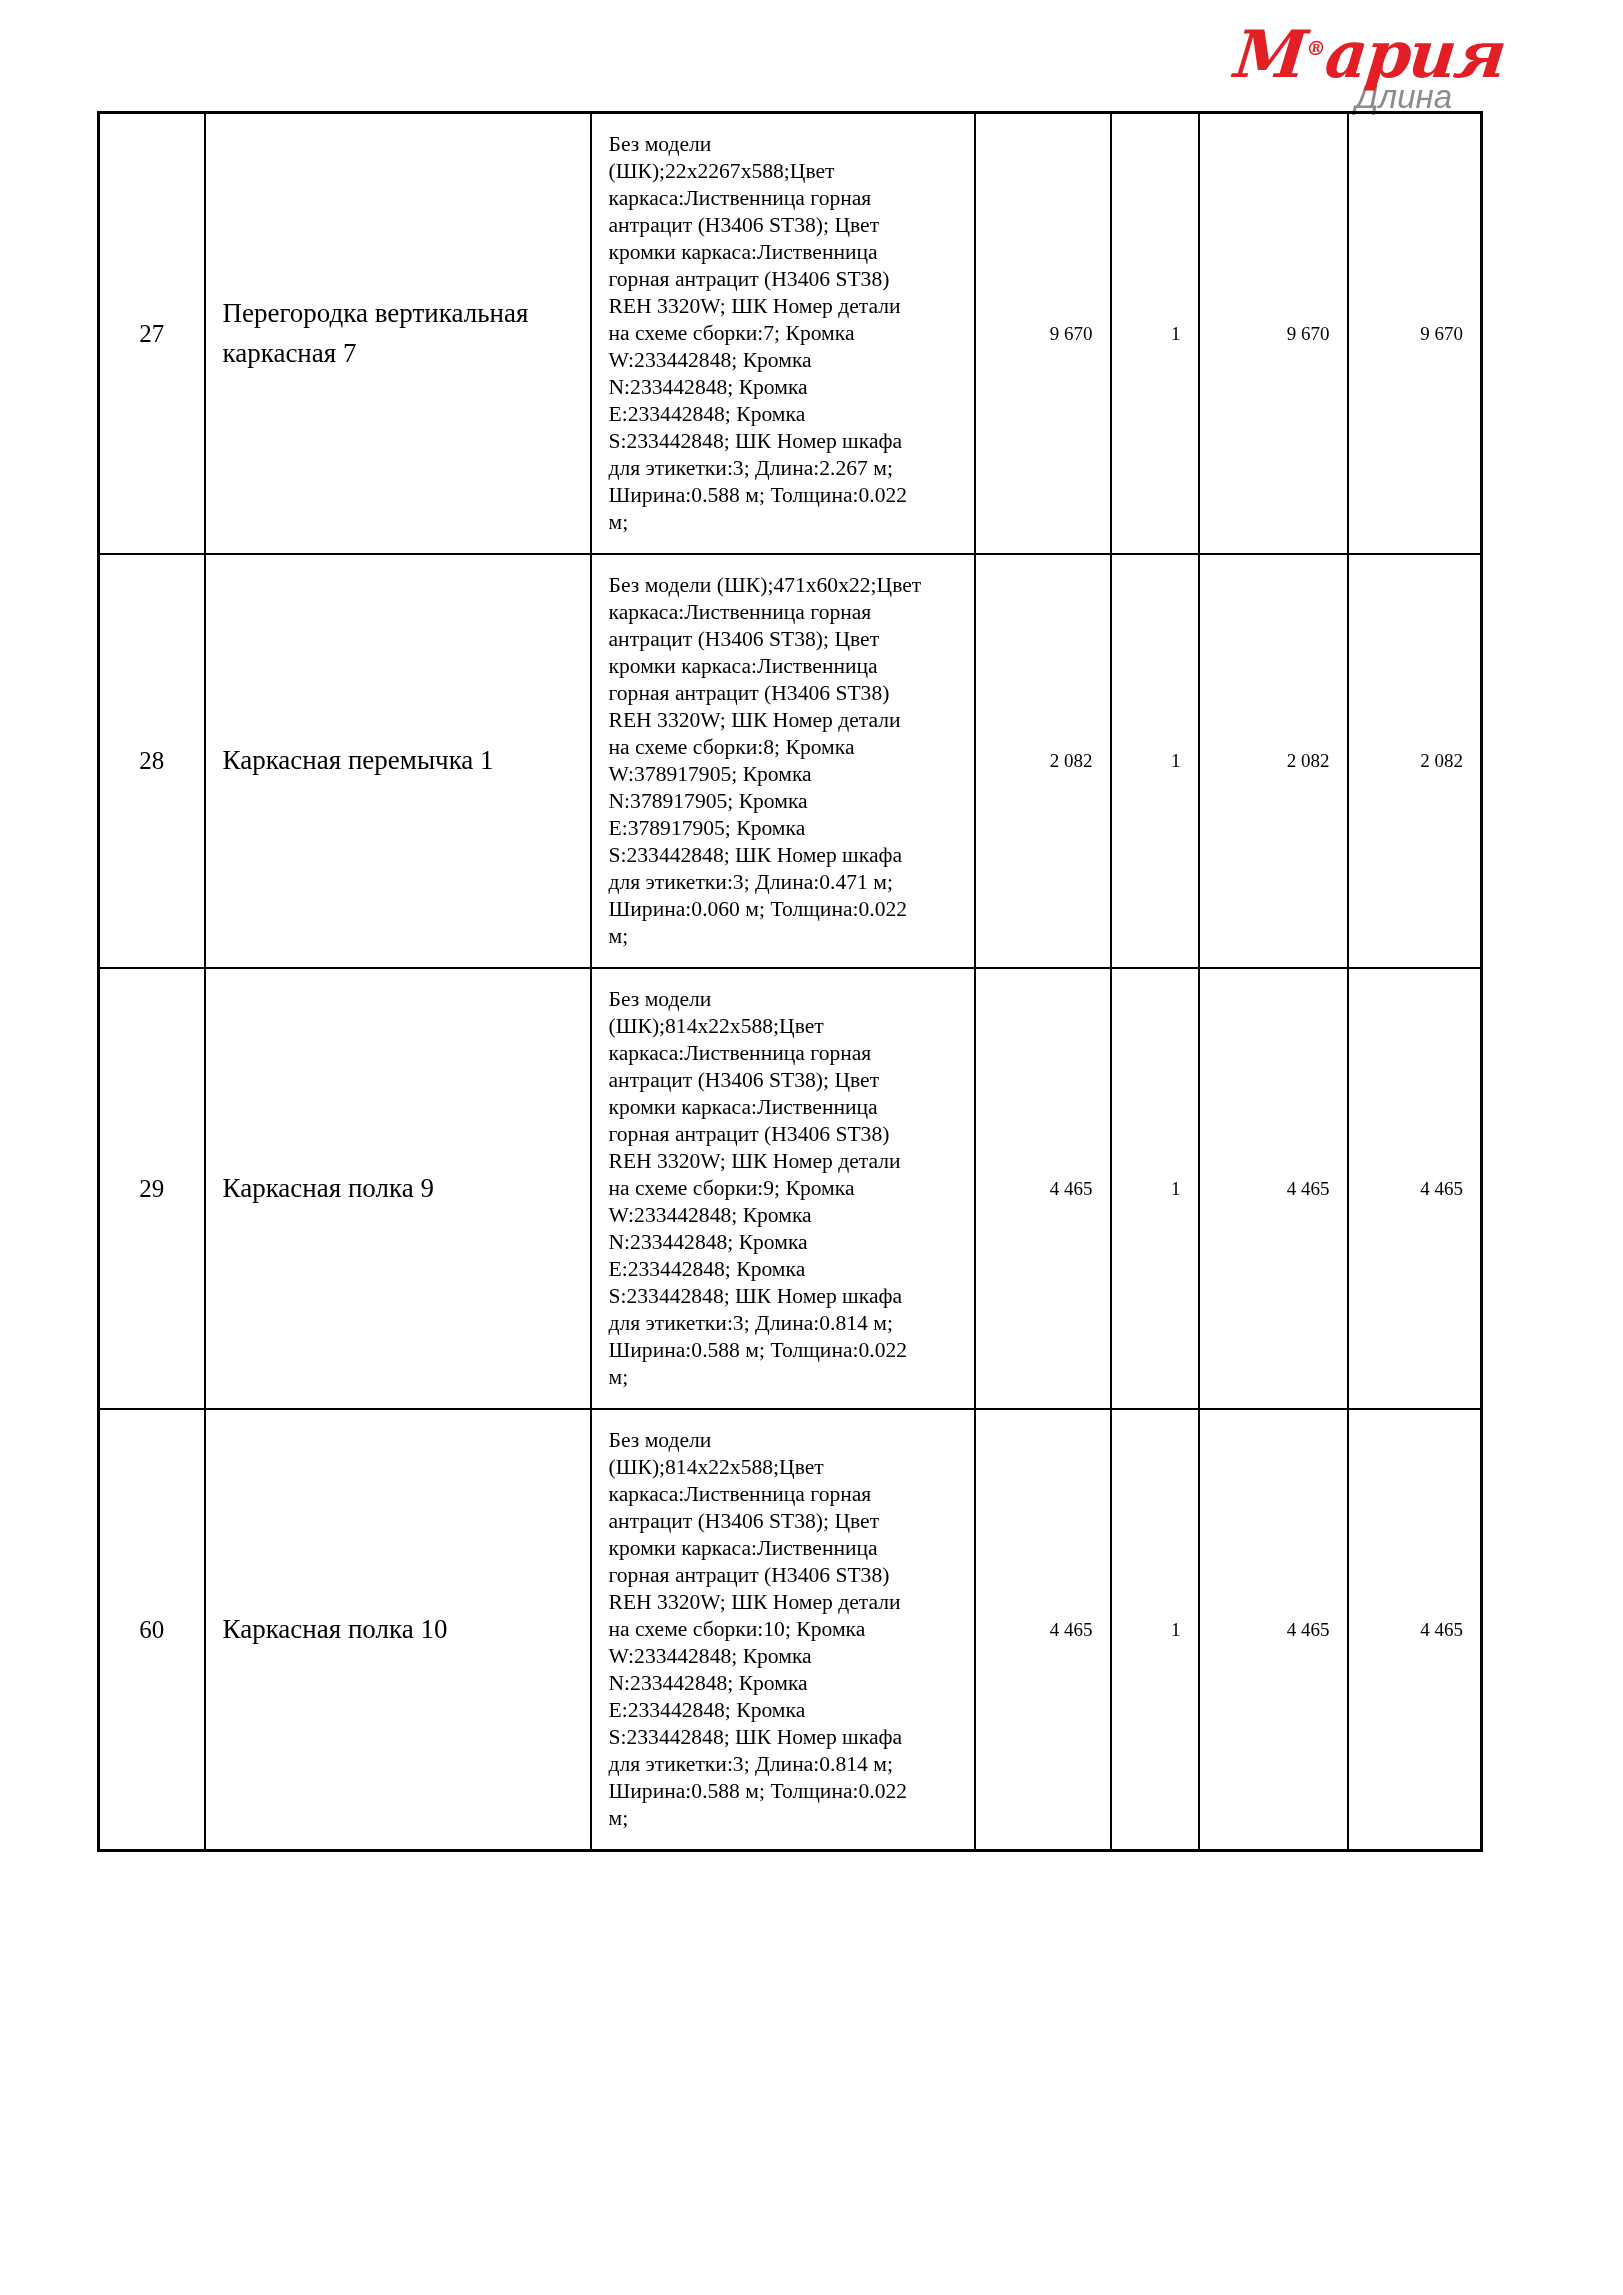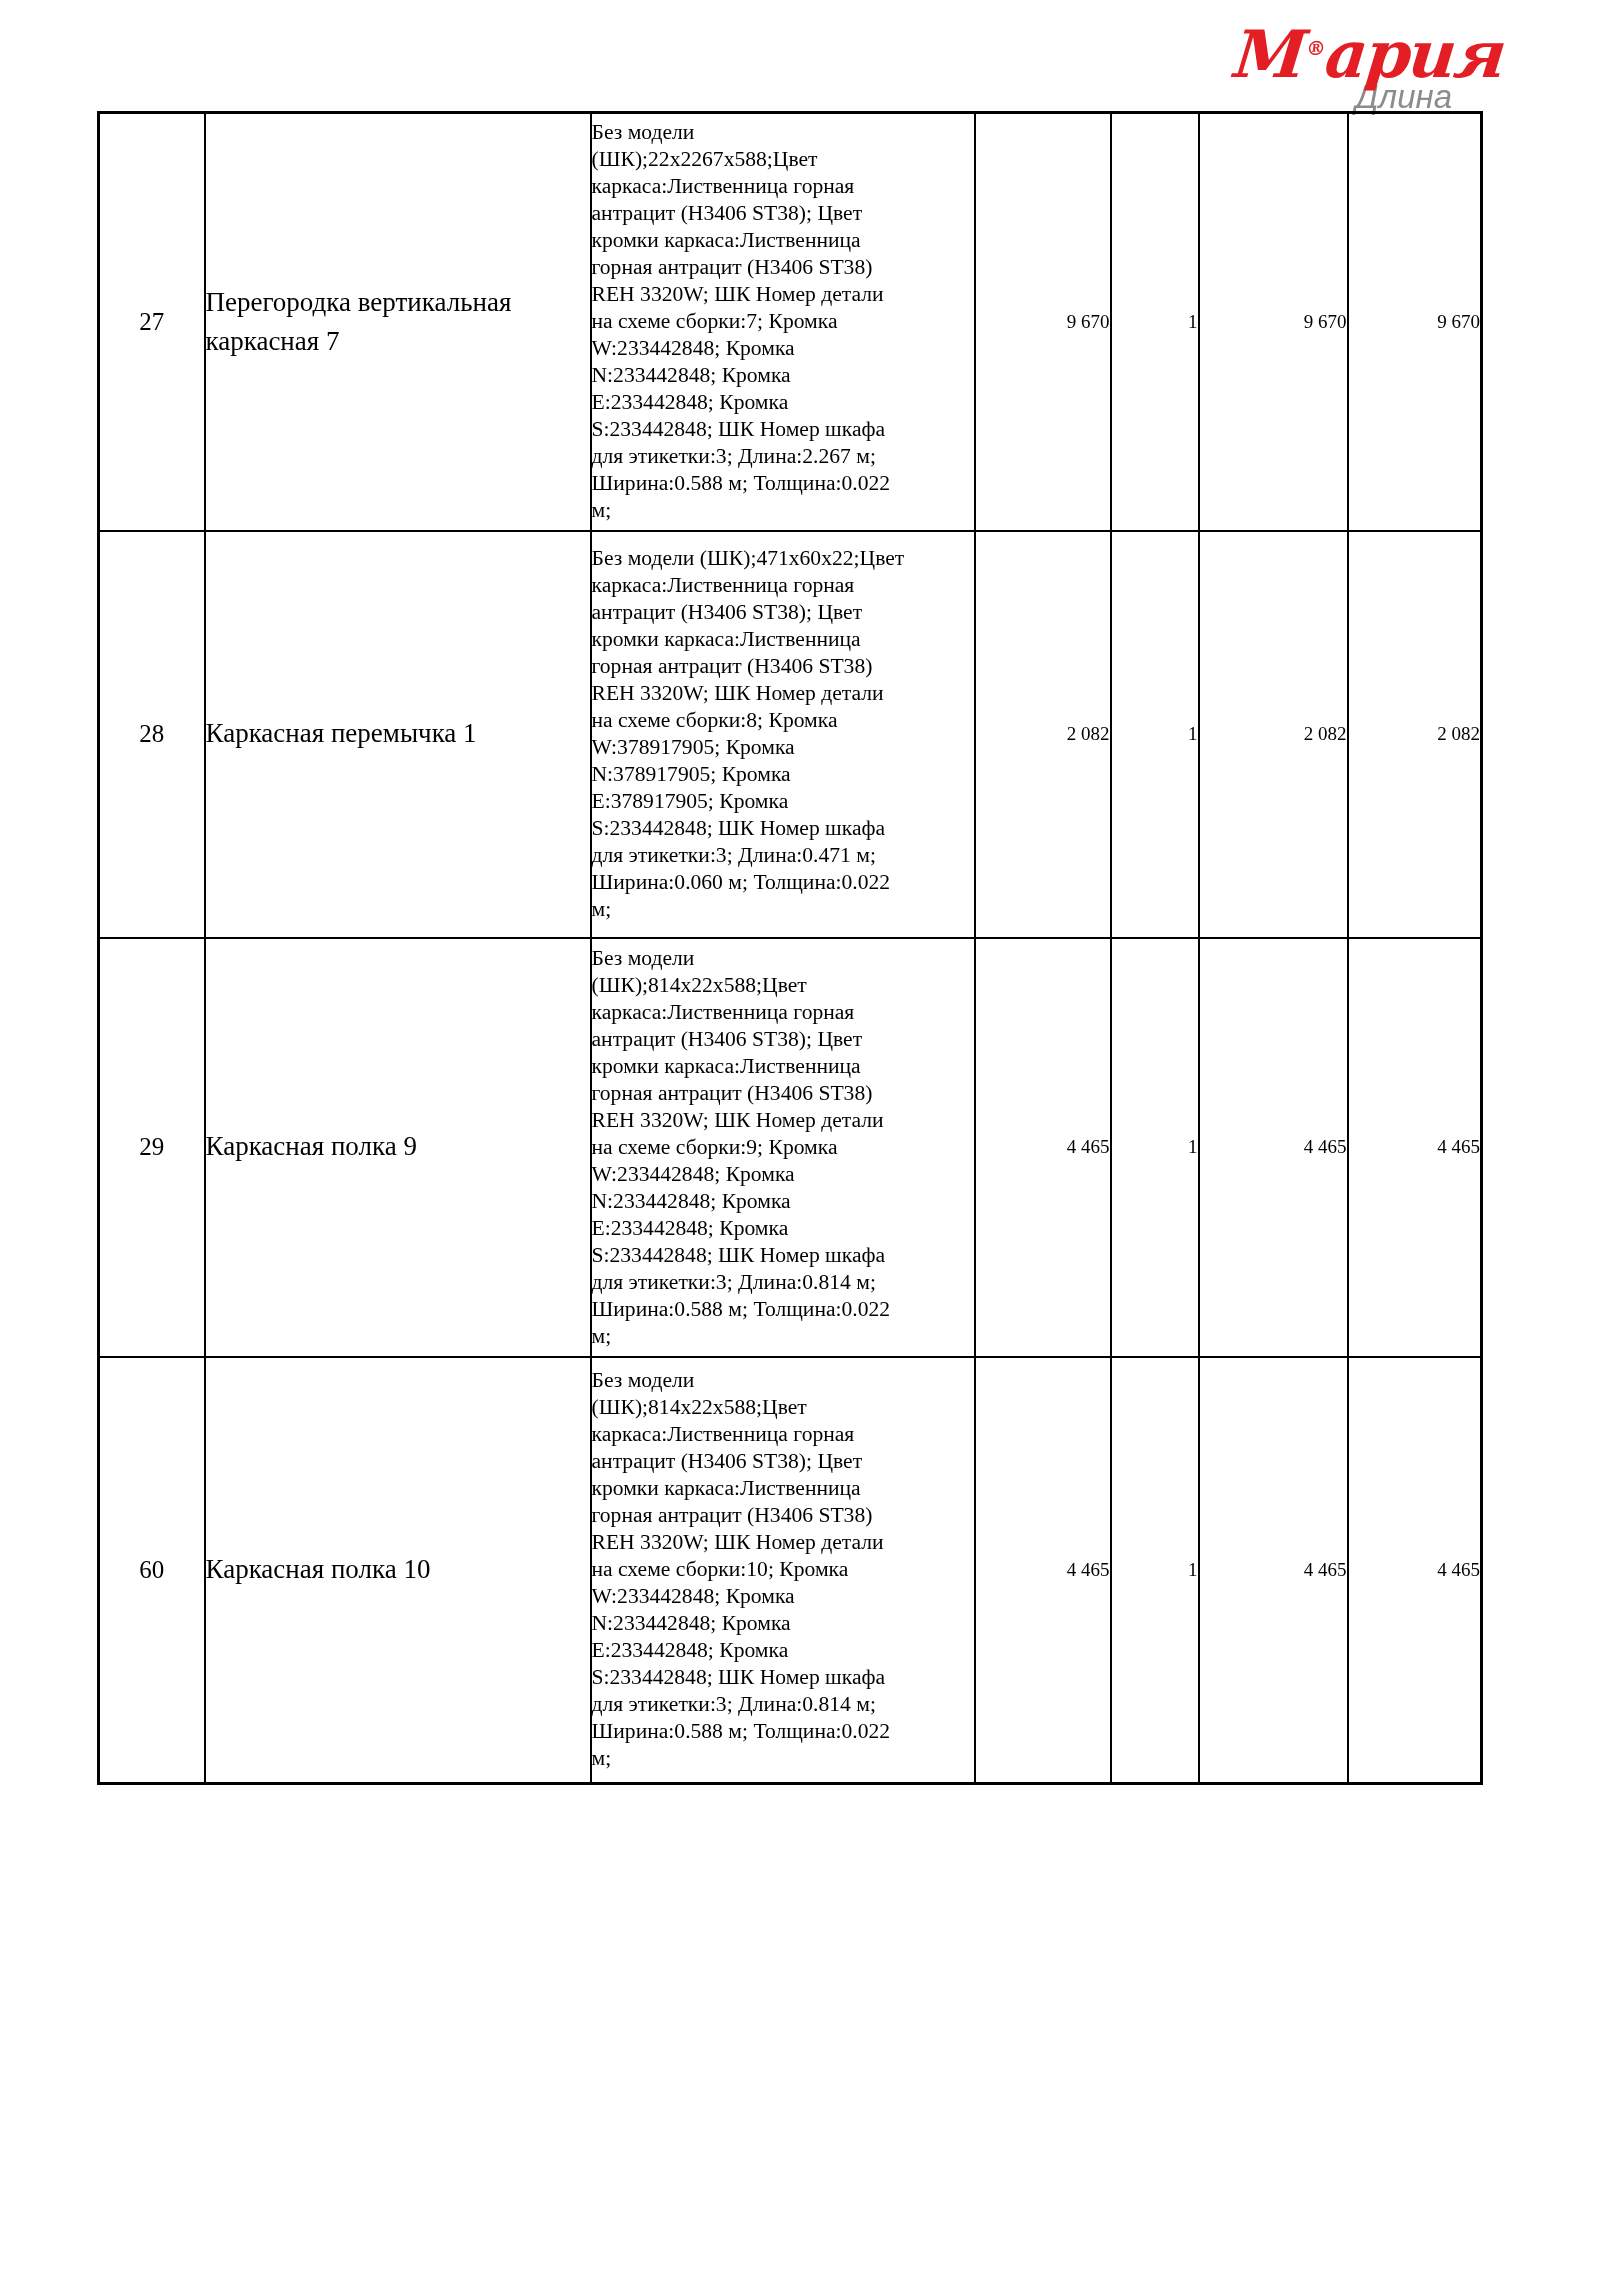--- a/index.html
+++ b/index.html
@@ -49,21 +49,21 @@
     left:97px;
     top:111px;
     width:1382px;
     border-collapse:collapse;
     table-layout:fixed;
     border:3.9px solid #000;
   }
   table.spec td {
     border:2px solid #000;
     vertical-align:middle;
-    padding:0;
+    padding:17px;
     overflow:hidden;
   }
   tr.row-a { height:418px; }
   tr.row-b { height:407px; }
   tr.row-c { height:419px; }
   tr.row-d { height:427px; }
   td.cell-num {
     text-align:center;
     font-size:25px;
     padding-right:50px;

